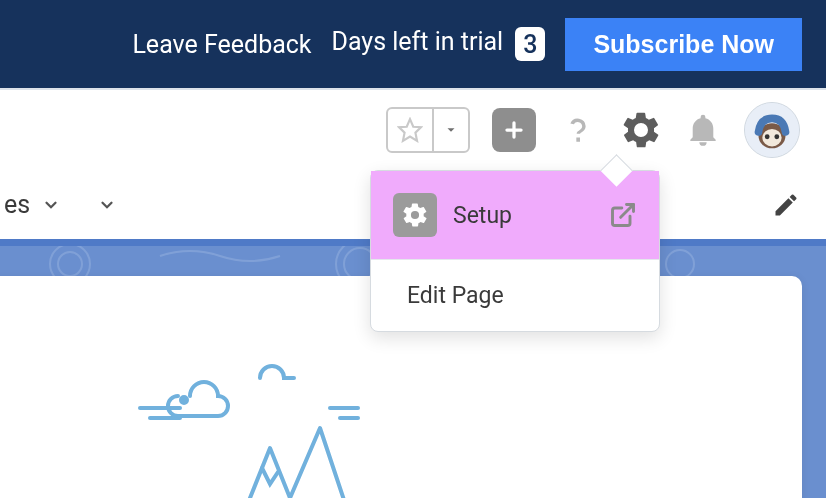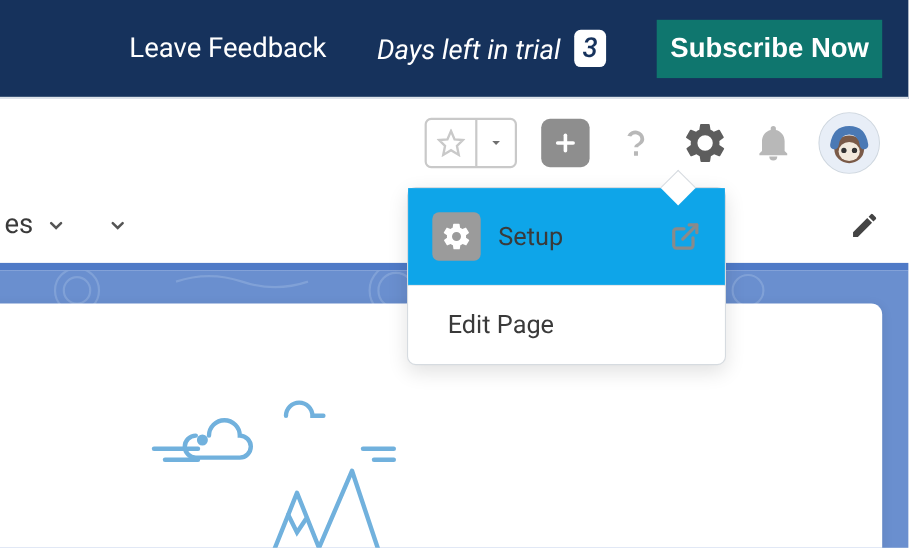--- a/index.html
+++ b/index.html
@@ -4,35 +4,35 @@
 <style>
   * { box-sizing: border-box; margin: 0; padding: 0; }
   body { font-family: -apple-system, BlinkMacSystemFont, "Segoe UI", Roboto, Helvetica, Arial, sans-serif; width: 826px; height: 504px; overflow: hidden; background: #fff; }
 
   .top-banner {
     background: #16325c;
     height: 90px;
     display: flex;
     align-items: center;
     justify-content: flex-end;
-    gap: 46px;
+    gap: 20px;
     padding: 0 24px 0 50px;
     color: #fff;
     font-size: 25px;
     border-bottom: 2px solid #dde3ea;
   }
   .leave-feedback { cursor: pointer; }
-  .trial-wrap { display: flex; align-items: flex-end; gap: 12px; font-style: italic; }
+  .trial-wrap { display: flex; align-items: flex-start; gap: 12px; }
   .trial-count {
     background: #fff; color: #16325c; border-radius: 6px;
     padding: 0 8px; font-weight: 500; height: 34px; display: flex; align-items: center;
   }
   .subscribe-btn {
-    background: #0f766e; color: #fff; border: none; border-radius: 0;
-    padding: 12px 12px; font-size: 25px; font-weight: 600; cursor: pointer;
+    background: #3b82f6; color: #fff; border: none; border-radius: 0;
+    padding: 12px 28px; font-size: 25px; font-weight: 600; cursor: pointer;
   }
 
   .util-row {
     display: flex; align-items: center; justify-content: flex-end;
     height: 80px; padding: 0 26px; gap: 22px; position: relative;
   }
   .star-combo {
     display: flex; border: 2px solid #c9c9c9; border-radius: 6px; height: 46px;
   }
   .star-combo .star-part { width: 44px; display: flex; align-items: center; justify-content: center; }
@@ -82,21 +82,21 @@
     width: 22px; height: 22px; background: #fff;
     border-left: 1px solid #d6dbe0; border-top: 1px solid #d6dbe0;
     transform: rotate(45deg);
   }
   .menu-item {
     display: flex; align-items: center; gap: 16px;
     padding: 22px 22px; font-size: 23px; color: #3a3a3a; cursor: pointer;
     border-bottom: 1px solid #e4e8ec;
   }
   .menu-item:last-child { border-bottom: none; padding-left: 36px; }
-  .menu-item.primary { background: #0ea5e9; }
+  .menu-item.primary { background: #f0abfc; }
   .menu-icon-box {
     width: 44px; height: 44px; border-radius: 6px; background: #9b9b9b;
     display: flex; align-items: center; justify-content: center;
   }
   .popout { margin-left: auto; }
 
   svg { display: block; }
 </style>
 </head>
 <body>

